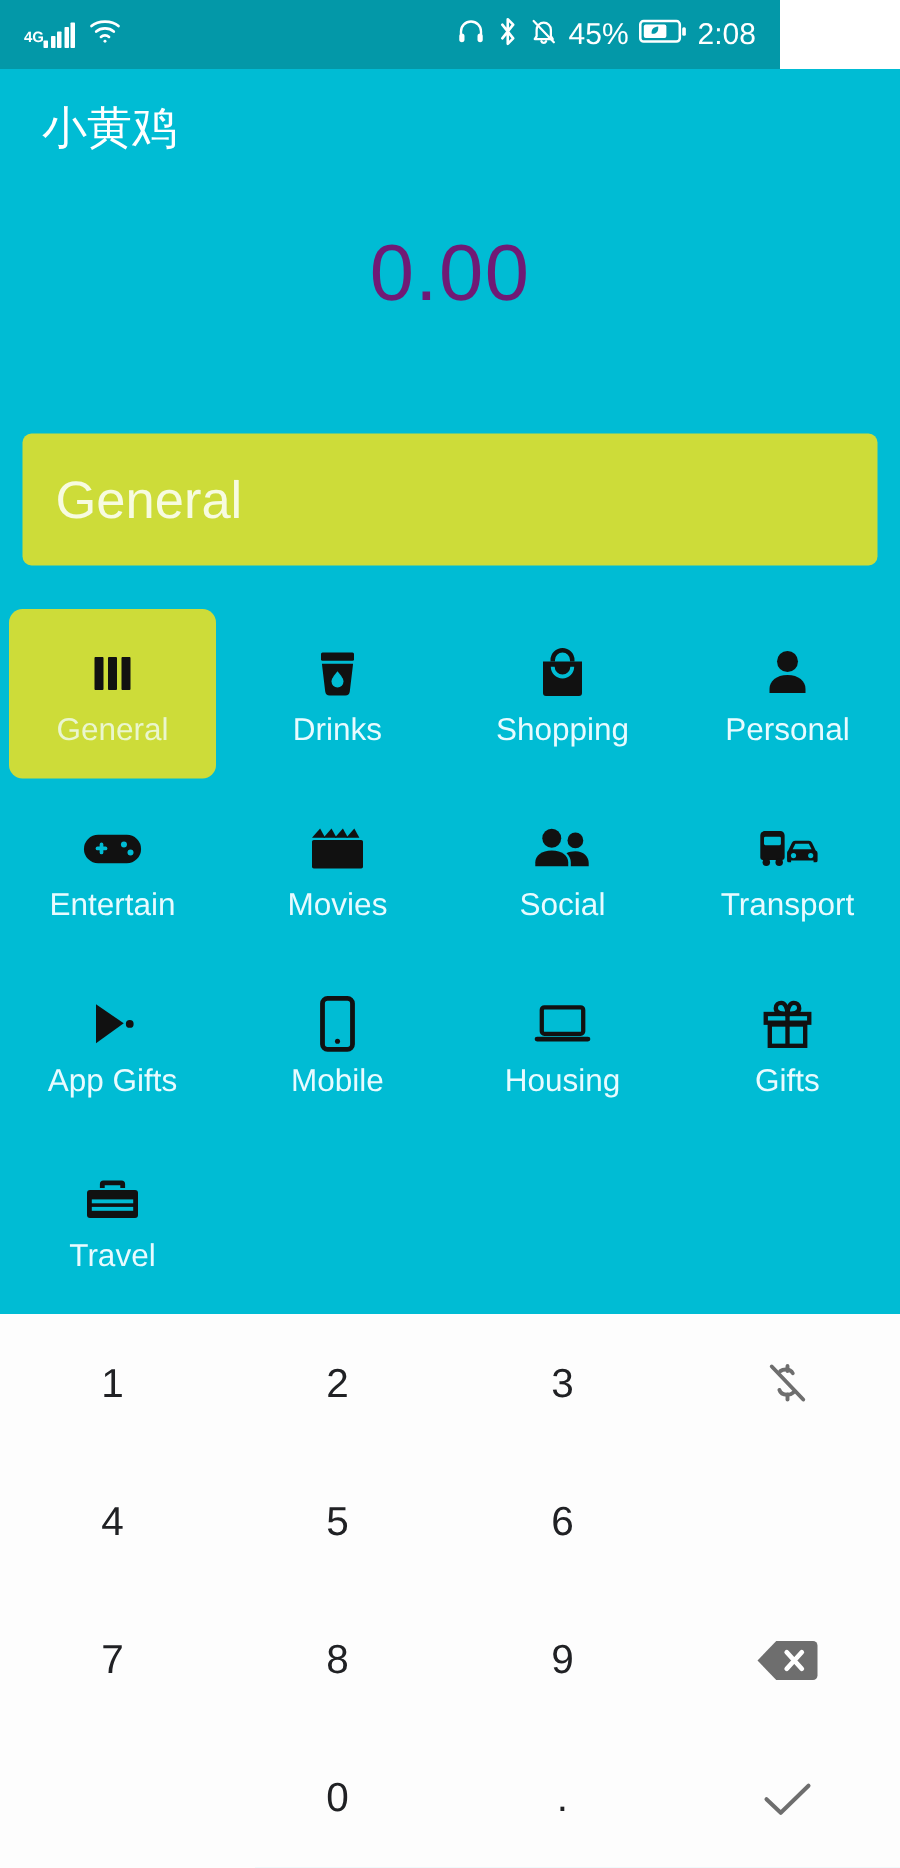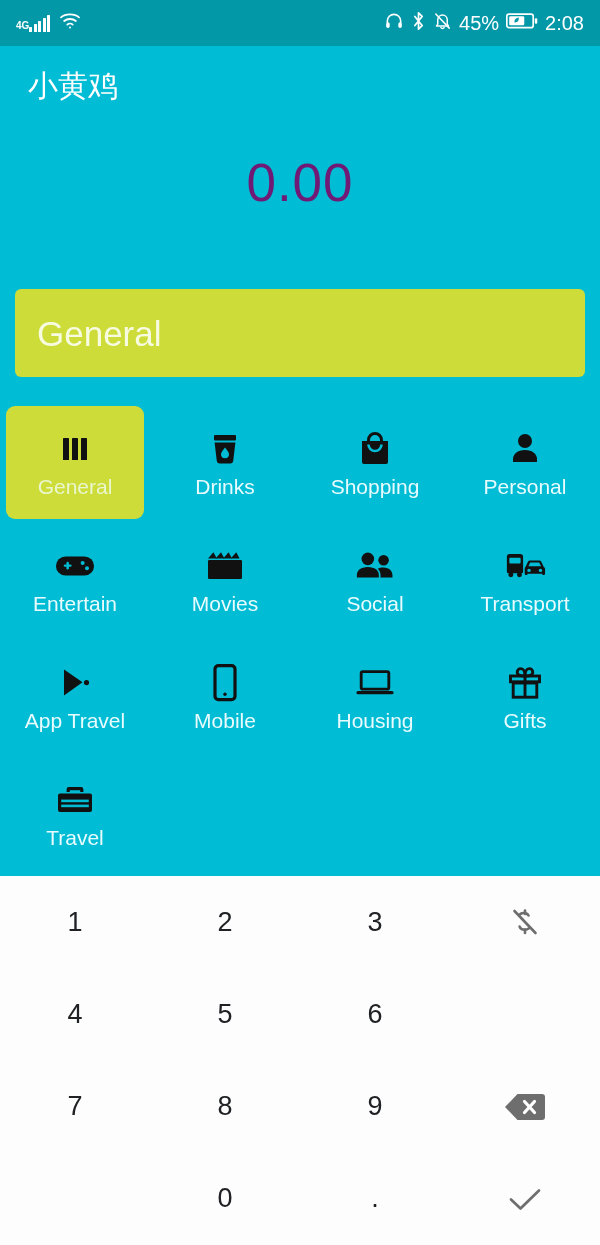--- a/index.html
+++ b/index.html
@@ -18,21 +18,21 @@
     position: relative;
     width: 600px;
     height: 1245px;
     background: #ffffff;
   }
 
   
   .statusbar {
     position: absolute;
     top: 0; left: 0;
-    width: 600px;
+    width: 520px;
     height: 46px;
     background: #0398a8;
     display: flex;
     align-items: center;
     justify-content: space-between;
     padding: 0 16px;
     box-sizing: border-box;
     color: #ffffff;
   }
   .sb-left, .sb-right {
@@ -347,21 +347,21 @@
         <span class="cat-label">Transport</span>
       </div>
 
       <div class="cat">
         <span class="cat-icon">
           <svg width="36" height="36" viewBox="0 0 36 36" fill="#111111">
             <path d="M7 4.5 L25.5 17.2 L7 30.5 z"></path>
             <circle cx="29.5" cy="17.6" r="2.6"></circle>
           </svg>
         </span>
-        <span class="cat-label">App Travel</span>
+        <span class="cat-label">App Gifts</span>
       </div>
 
       <div class="cat">
         <span class="cat-icon">
           <svg width="26" height="38" viewBox="0 0 26 38" fill="none">
             <rect x="3" y="1.6" width="20" height="34" rx="3.4" stroke="#111111" stroke-width="3.2"></rect>
             <circle cx="13" cy="30.2" r="1.7" fill="#111111"></circle>
           </svg>
         </span>
         <span class="cat-label">Mobile</span>

